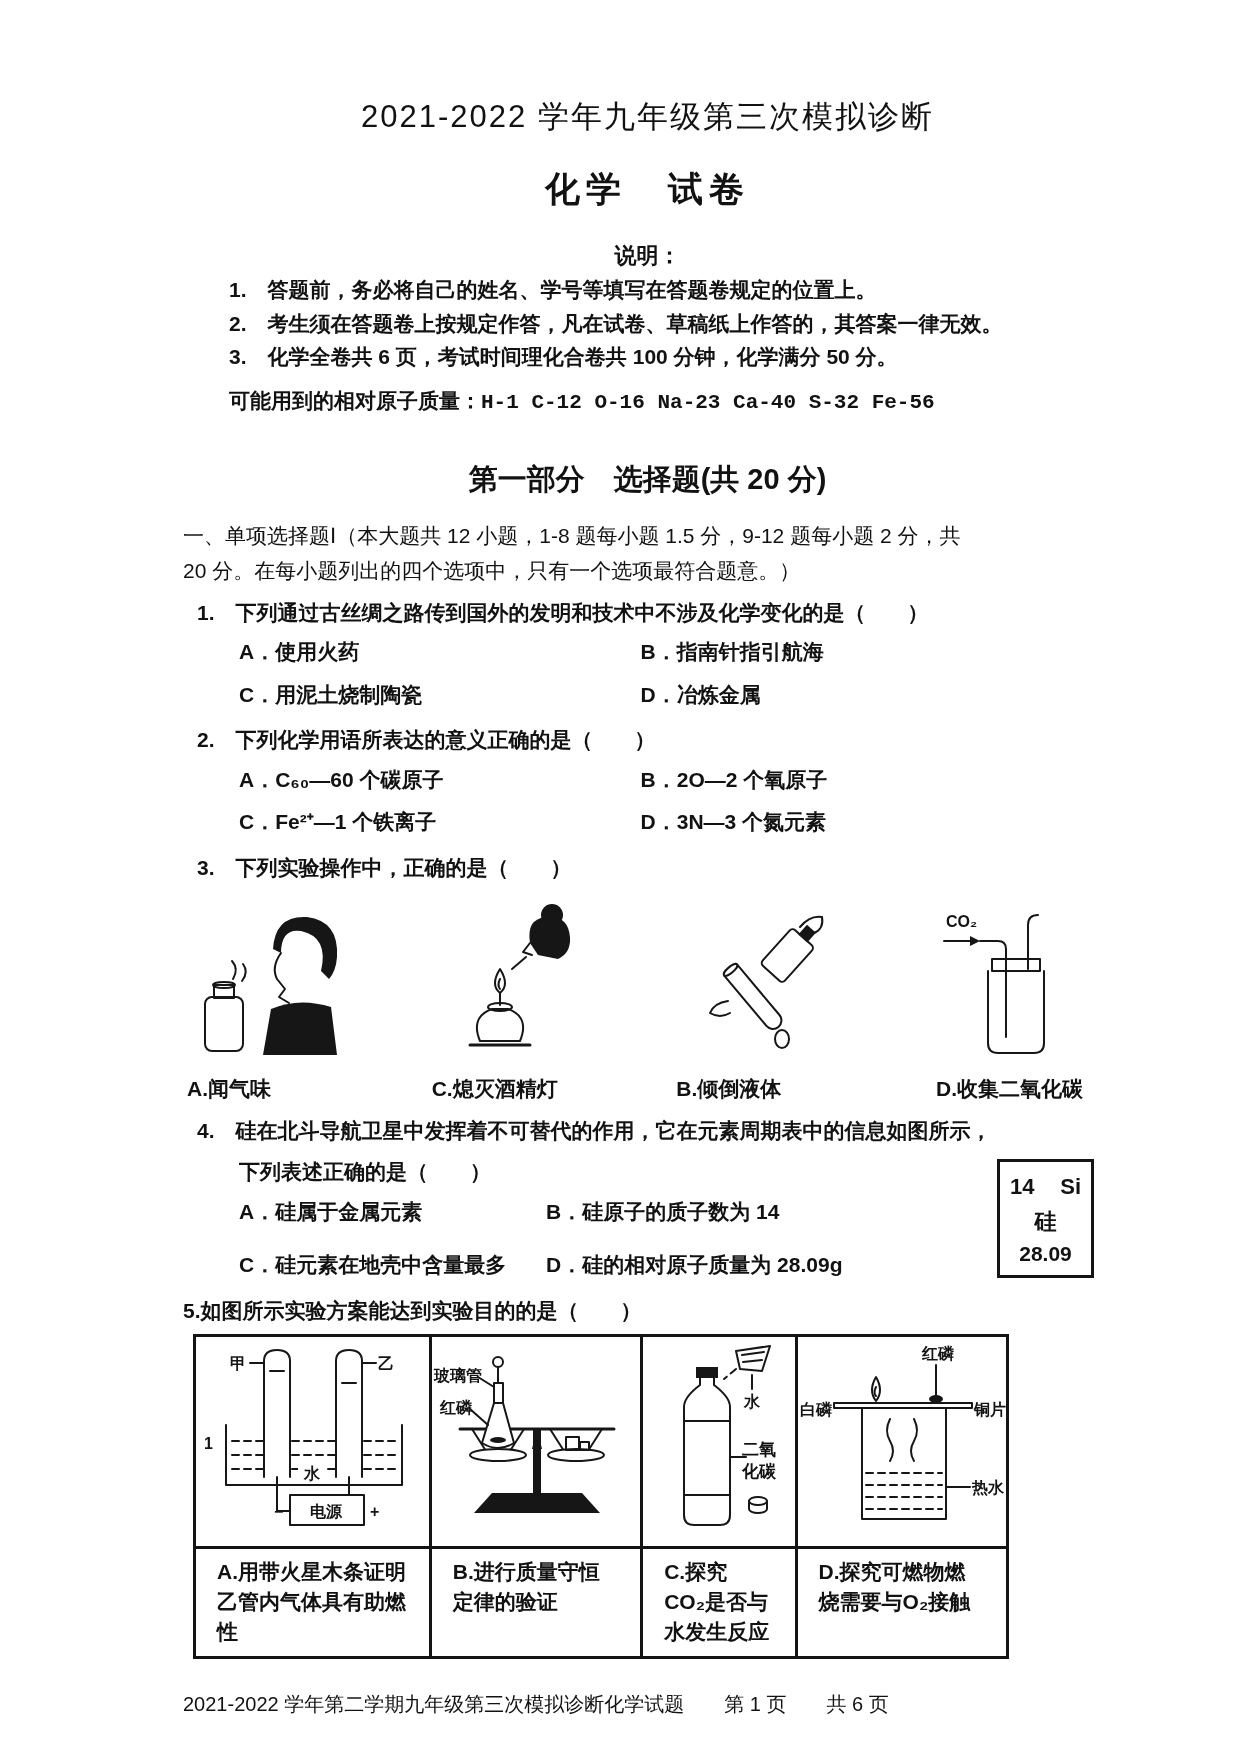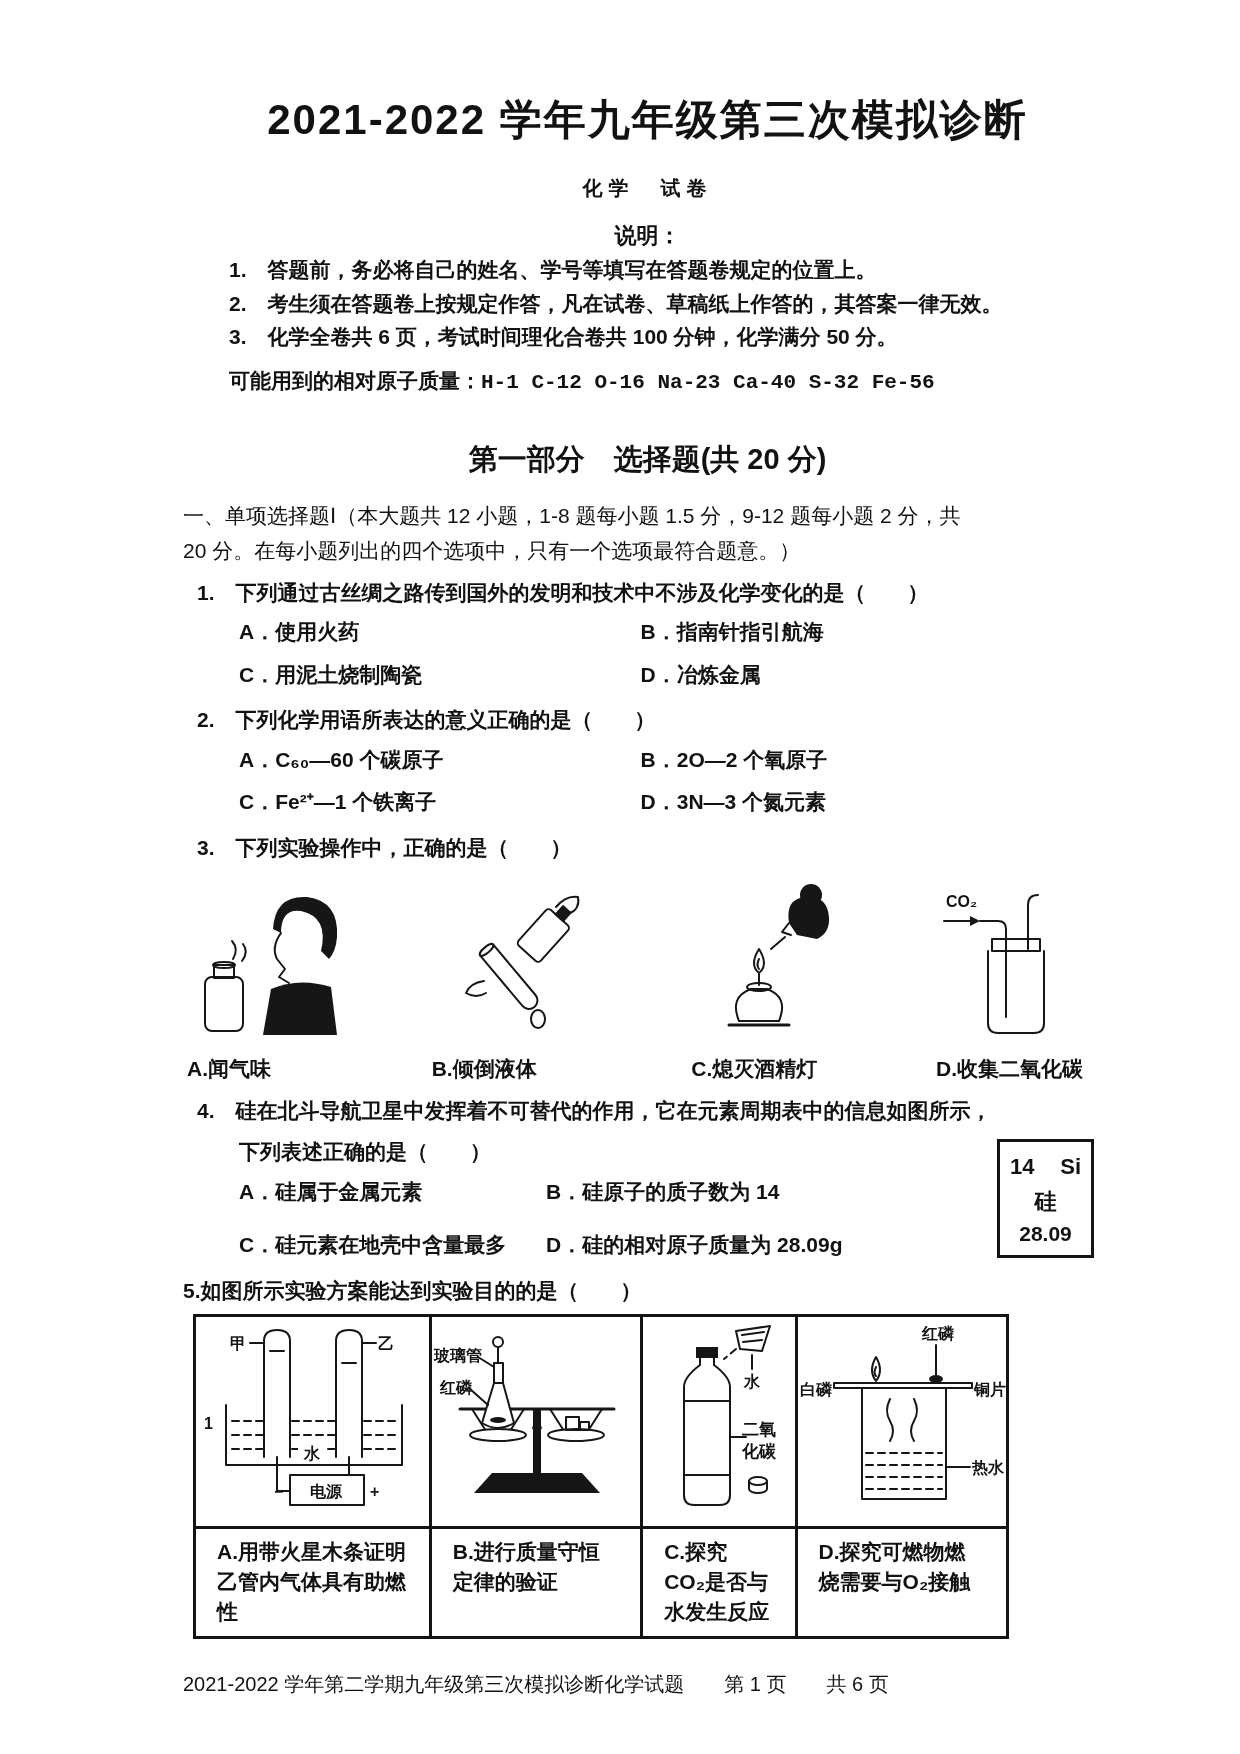--- a/index.html
+++ b/index.html
@@ -3,22 +3,22 @@
 <meta charset="utf-8">
 <style>
   * { box-sizing: border-box; }
   html,body { margin:0; padding:0; background:#ffffff; }
   .page {
     width:1240px; height:1754px; position:relative; background:#fff;
     font-family:"Liberation Sans", sans-serif; color:#121212;
     padding:88px 128px 0 183px; font-size:21px; font-weight:600; line-height:1.5;
     overflow:hidden;
   }
-  .doc-title { text-align:center; font-size:42px; font-weight:700; margin:0; letter-spacing:2px; }
-  .doc-subtitle { text-align:center; font-size:20px; font-weight:800; margin:22px 0 16px; letter-spacing:6px; }
+  .doc-title { text-align:center; font-size:31px; font-weight:400; margin:6px; letter-spacing:2px; }
+  .doc-subtitle { text-align:center; font-size:35px; font-weight:800; margin:22px 0 24px; letter-spacing:6px; }
   .notice-heading { font-size:22px; font-weight:800; margin:4px 0 2px;text-align:center; }
   .notice-item { margin:2px 0 2px 46px; }
   .atomic-mass { margin:14px 0 0 46px; font-family:"Liberation Mono","DejaVu Sans Mono",monospace; font-weight:700; }
   .part-heading { text-align:center; font-size:29px; font-weight:800; margin:40px 0 18px; }
   .intro-line { font-weight:400; margin:4px 0; }
   .stem { margin:10px 0 4px 14px; }
   .stem.flush { margin-left:0; }
   .opts { display:grid; grid-template-columns:46% 54%; margin:2px 0 2px 56px; row-gap:3px; }
   .opt { padding:4px 0; }
   
@@ -97,50 +97,50 @@
         <path class="ln" d="M46,82 q6,-10 -1,-18"></path>
         <path class="ln" d="M55,84 q7,-9 1,-17"></path>
         <path class="fillb" d="M86,52 Q88,18 120,20 Q152,24 150,60 Q149,74 142,82 L134,74 Q142,40 114,34 Q94,31 94,56 Z"></path>
         <path class="ln" d="M94,56 Q84,70 90,82 L98,92 L92,100 L102,106"></path>
         <path class="fillb" d="M84,112 Q112,100 144,110 L150,158 H76 Z"></path>
       </svg>
       <div class="fig-caption">A.闻气味</div>
     </div>
 
     <div class="fig-block">
+      <svg width="160" height="170" viewBox="0 0 160 170">
+        <circle class="fillb" cx="120" cy="18" r="11"></circle>
+        <path class="fillb" d="M98,46 Q94,22 114,20 Q136,18 138,40 Q139,56 126,62 L106,58 Z"></path>
+        <path class="ln" d="M98,46 l-7,9 l9,3"></path>
+        <line class="ln" x1="94" y1="60" x2="80" y2="72"></line>
+        <path class="ln" d="M68,72 Q58,88 68,96 Q78,88 68,72 Z"></path>
+        <path class="ln" d="M68,82 q-3,6 0,10"></path>
+        <line class="ln" x1="68" y1="96" x2="68" y2="108"></line>
+        <ellipse class="ln" cx="68" cy="110" rx="12" ry="4"></ellipse>
+        <path class="ln" d="M48,144 Q38,120 60,112 L76,112 Q98,120 88,144 Z"></path>
+        <line class="ln thick" x1="38" y1="148" x2="98" y2="148"></line>
+      </svg>
+      <div class="fig-caption">C.熄灭酒精灯</div>
+    </div>
+
+    <div class="fig-block">
       <svg width="175" height="170" viewBox="0 0 175 170">
         <g transform="rotate(-40 85 110)">
           <path class="ln" d="M77,62 V128 a8,8 0 0 0 17,0 V62"></path>
           <ellipse class="ln" cx="85.5" cy="62" rx="8.5" ry="3"></ellipse>
         </g>
         <g transform="rotate(42 110 60)">
           <rect class="ln" x="95" y="34" width="30" height="48" rx="4"></rect>
           <rect class="fillb" x="104" y="22" width="12" height="13"></rect>
         </g>
         <path class="ln" d="M52,104 q-14,2 -18,12 q10,6 20,0"></path>
         <path class="ln" d="M124,30 q10,-12 22,-10 q2,12 -8,16"></path>
         <ellipse class="ln" cx="106" cy="142" rx="7" ry="9"></ellipse>
       </svg>
       <div class="fig-caption">B.倾倒液体</div>
-    </div>
-
-    <div class="fig-block">
-      <svg width="160" height="170" viewBox="0 0 160 170">
-        <circle class="fillb" cx="120" cy="18" r="11"></circle>
-        <path class="fillb" d="M98,46 Q94,22 114,20 Q136,18 138,40 Q139,56 126,62 L106,58 Z"></path>
-        <path class="ln" d="M98,46 l-7,9 l9,3"></path>
-        <line class="ln" x1="94" y1="60" x2="80" y2="72"></line>
-        <path class="ln" d="M68,72 Q58,88 68,96 Q78,88 68,72 Z"></path>
-        <path class="ln" d="M68,82 q-3,6 0,10"></path>
-        <line class="ln" x1="68" y1="96" x2="68" y2="108"></line>
-        <ellipse class="ln" cx="68" cy="110" rx="12" ry="4"></ellipse>
-        <path class="ln" d="M48,144 Q38,120 60,112 L76,112 Q98,120 88,144 Z"></path>
-        <line class="ln thick" x1="38" y1="148" x2="98" y2="148"></line>
-      </svg>
-      <div class="fig-caption">C.熄灭酒精灯</div>
     </div>
 
     <div class="fig-block">
       <svg width="170" height="170" viewBox="0 0 170 170">
         <text x="10" y="30">CO₂</text>
         <line class="ln" x1="8" y1="44" x2="40" y2="44"></line>
         <path class="fillb" d="M44,44 l-10,-5 v10 z"></path>
         <path class="ln" d="M44,44 H62 Q70,44 70,52 V140"></path>
         <path class="ln" d="M92,28 Q92,18 102,18"></path>
         <line class="ln" x1="92" y1="28" x2="92" y2="72"></line>

